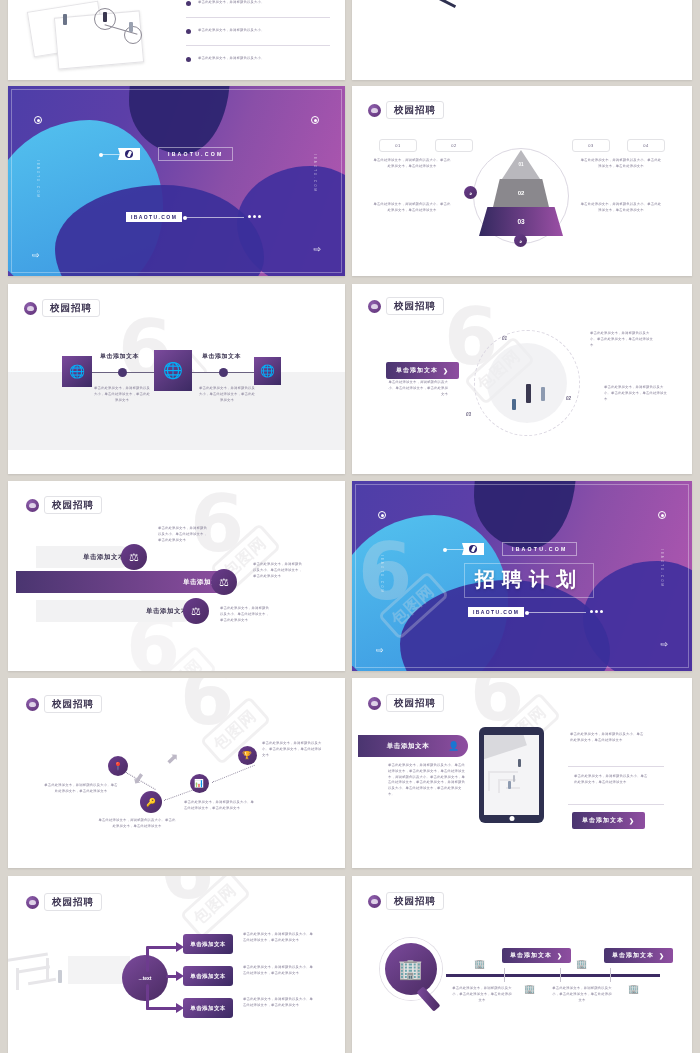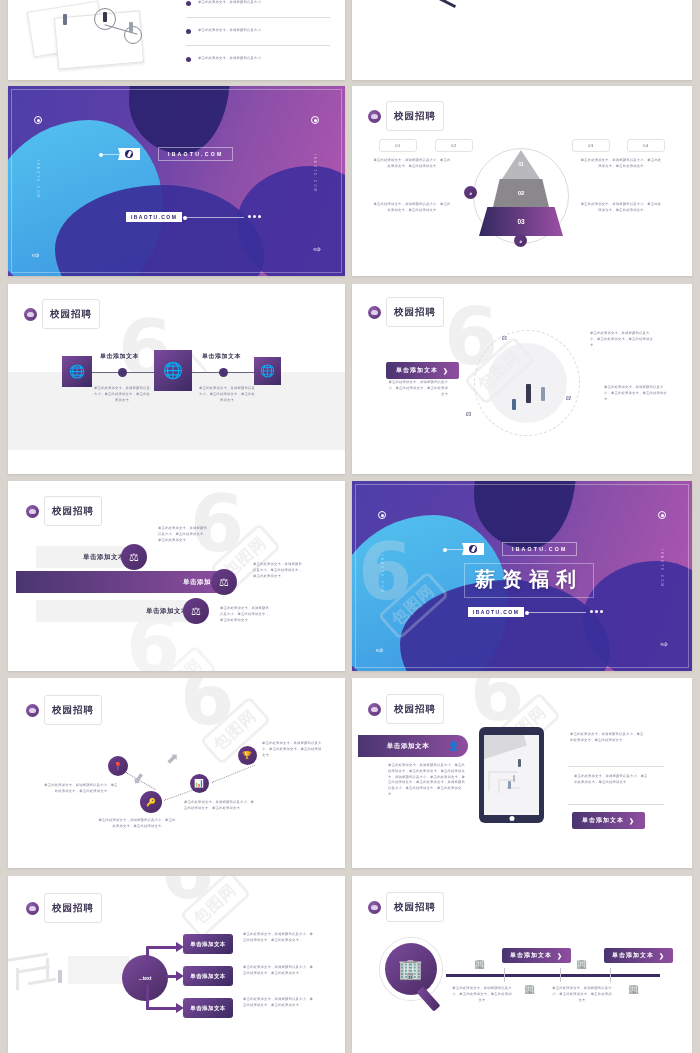--- a/index.html
+++ b/index.html
@@ -27,21 +27,21 @@
     width:13px;height:13px;border-radius:50%;
     background:radial-gradient(circle at 35% 30%, #8e5fad, #5b2d72);
     position:relative;flex:none;
   }
   .badge .dot:after{
     content:"";position:absolute;left:3px;top:4px;width:7px;height:5px;
     border-radius:50% 50% 50% 50%/60% 60% 40% 40%;background:#efe7f4;opacity:.85;
   }
   .badge .bx {
     border:1px solid #e2e2e6; border-radius:3px; background:#fff;
-    padding:8px 7px; font-size:9.5px; font-weight:bold; color:#3b3350;
+    padding:2px 7px; font-size:9.5px; font-weight:bold; color:#3b3350;
     letter-spacing:1px; line-height:1.3;
   }
   .ptxt { color:#7d7690; font-size:3.3px; line-height:1.75; letter-spacing:.2px; }
   .ptxt.c { text-align:center; }
   .ptxt.r { text-align:right; }
   .wm {
     position:absolute; pointer-events:none; opacity:.5;
   }
   .wm .six {
     position:absolute; font-size:78px; color:#e4e2e4; font-weight:bold;
@@ -374,21 +374,21 @@
 
     <div class="vlabel" style="left:28px;top:74px;">IBAOTU.COM</div>
     <div class="vlabel" style="right:28px;top:68px;">IBAOTU.COM</div>
 
     <div class="lead" style="left:94px;top:68px;width:26px;"></div>
     <div class="cam" style="left:110px;top:62px;">
         <span></span>
       </div>
     <div class="tagbox" style="left:150px;top:61px;">IBAOTU.COM</div>
 
-    <div class="bigtitle" style="left:112px;top:82px;">薪资福利</div>
+    <div class="bigtitle" style="left:112px;top:82px;">招聘计划</div>
 
     <div class="tag" style="left:116px;top:126px;">IBAOTU.COM</div>
     <div class="lead" style="left:176px;top:131px;width:58px;"></div>
     <div class="dots" style="left:238px;top:129px;">
         <i></i>
         <i></i>
         <i></i>
       </div>
 
     <div class="wm" style="left:6px;top:46px;opacity:.28;">

